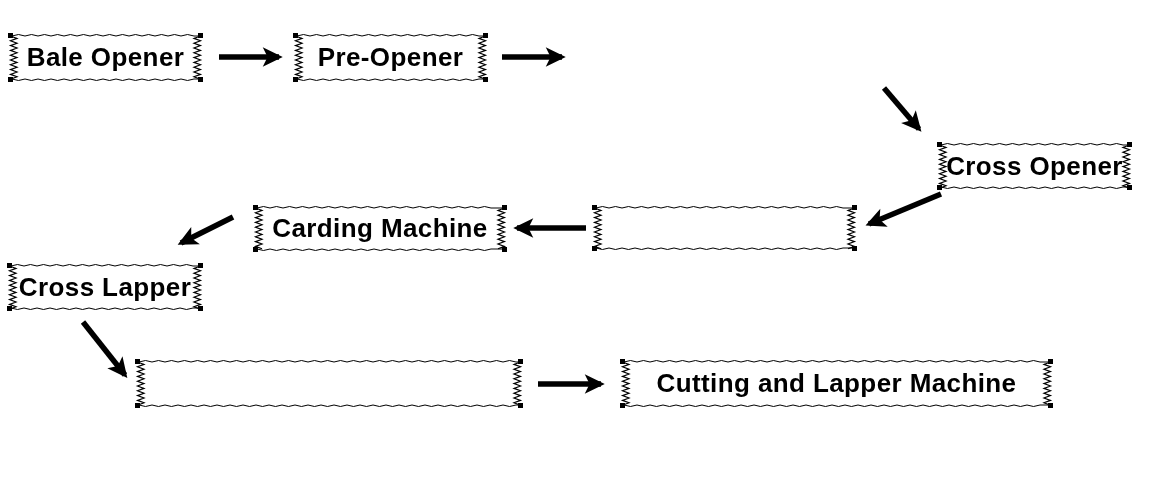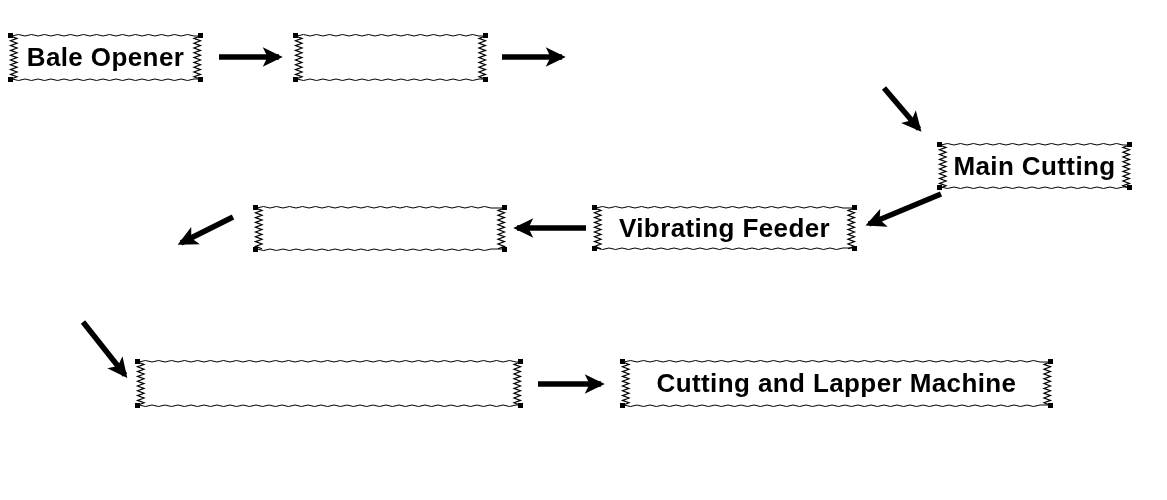--- a/index.html
+++ b/index.html
@@ -66,74 +66,88 @@
         <path d="M 2.5 3 L 9 5.4 L 2.5 7.8 L 9 10.2 L 2.5 12.6 L 9 15.0 L 2.5 17.4 L 9 19.8 L 2.5 22.2 L 9 24.6 L 2.5 27.0 L 9 29.4 L 2.5 31.8 L 9 34.2 L 2.5 36.6 L 9 39.0 L 2.5 41.4 L 9 43.8 L 2.5 46.2" fill="none" stroke="#000" stroke-width="1.2"></path>
         <path d="M 192.5 3 L 186 5.4 L 192.5 7.8 L 186 10.2 L 192.5 12.6 L 186 15.0 L 192.5 17.4 L 186 19.8 L 192.5 22.2 L 186 24.6 L 192.5 27.0 L 186 29.4 L 192.5 31.8 L 186 34.2 L 192.5 36.6 L 186 39.0 L 192.5 41.4 L 186 43.8 L 192.5 46.2" fill="none" stroke="#000" stroke-width="1.2"></path>
         <rect x="0" y="0" width="5" height="5" fill="#000"></rect>
         <rect x="190" y="0" width="5" height="5" fill="#000"></rect>
         <rect x="0" y="44" width="5" height="5" fill="#000"></rect>
         <rect x="190" y="44" width="5" height="5" fill="#000"></rect>
       </svg>
     </div>
 
   <div class="node" style="left:293px; top:33px;  width:195px; height:49px;">
+    <span class="label">Pre-Opener</span>
   <svg class="deco" width="195" height="49" viewBox="0 0 195 49">
         <path d="M 4 3 q 6.5 -3 13 0 q 6.5 -3 13 0 q 6.5 -3 13 0 q 6.5 -3 13 0 q 6.5 -3 13 0 q 6.5 -3 13 0 q 6.5 -3 13 0 q 6.5 -3 13 0 q 6.5 -3 13 0 q 6.5 -3 13 0 q 6.5 -3 13 0 q 6.5 -3 13 0 q 6.5 -3 13 0 q 6.5 -3 13 0 L 191 3" fill="none" stroke="#000" stroke-width="1"></path>
         <path d="M 4 46 q 6.5 3 13 0 q 6.5 3 13 0 q 6.5 3 13 0 q 6.5 3 13 0 q 6.5 3 13 0 q 6.5 3 13 0 q 6.5 3 13 0 q 6.5 3 13 0 q 6.5 3 13 0 q 6.5 3 13 0 q 6.5 3 13 0 q 6.5 3 13 0 q 6.5 3 13 0 q 6.5 3 13 0 L 191 46" fill="none" stroke="#000" stroke-width="1"></path>
         <path d="M 2.5 3 L 9 5.4 L 2.5 7.8 L 9 10.2 L 2.5 12.6 L 9 15.0 L 2.5 17.4 L 9 19.8 L 2.5 22.2 L 9 24.6 L 2.5 27.0 L 9 29.4 L 2.5 31.8 L 9 34.2 L 2.5 36.6 L 9 39.0 L 2.5 41.4 L 9 43.8 L 2.5 46.2" fill="none" stroke="#000" stroke-width="1.2"></path>
         <path d="M 192.5 3 L 186 5.4 L 192.5 7.8 L 186 10.2 L 192.5 12.6 L 186 15.0 L 192.5 17.4 L 186 19.8 L 192.5 22.2 L 186 24.6 L 192.5 27.0 L 186 29.4 L 192.5 31.8 L 186 34.2 L 192.5 36.6 L 186 39.0 L 192.5 41.4 L 186 43.8 L 192.5 46.2" fill="none" stroke="#000" stroke-width="1.2"></path>
         <rect x="0" y="0" width="5" height="5" fill="#000"></rect>
         <rect x="190" y="0" width="5" height="5" fill="#000"></rect>
         <rect x="0" y="44" width="5" height="5" fill="#000"></rect>
         <rect x="190" y="44" width="5" height="5" fill="#000"></rect>
       </svg>
     </div>
 
 
   <div class="node" style="left:937px; top:142px; width:195px; height:48px;">
-    <span class="label">Main Cutting</span>
+    <span class="label">Cross Opener</span>
   <svg class="deco" width="195" height="48" viewBox="0 0 195 48">
         <path d="M 4 3 q 6.5 -3 13 0 q 6.5 -3 13 0 q 6.5 -3 13 0 q 6.5 -3 13 0 q 6.5 -3 13 0 q 6.5 -3 13 0 q 6.5 -3 13 0 q 6.5 -3 13 0 q 6.5 -3 13 0 q 6.5 -3 13 0 q 6.5 -3 13 0 q 6.5 -3 13 0 q 6.5 -3 13 0 q 6.5 -3 13 0 L 191 3" fill="none" stroke="#000" stroke-width="1"></path>
         <path d="M 4 45 q 6.5 3 13 0 q 6.5 3 13 0 q 6.5 3 13 0 q 6.5 3 13 0 q 6.5 3 13 0 q 6.5 3 13 0 q 6.5 3 13 0 q 6.5 3 13 0 q 6.5 3 13 0 q 6.5 3 13 0 q 6.5 3 13 0 q 6.5 3 13 0 q 6.5 3 13 0 q 6.5 3 13 0 L 191 45" fill="none" stroke="#000" stroke-width="1"></path>
         <path d="M 2.5 3 L 9 5.4 L 2.5 7.8 L 9 10.2 L 2.5 12.6 L 9 15.0 L 2.5 17.4 L 9 19.8 L 2.5 22.2 L 9 24.6 L 2.5 27.0 L 9 29.4 L 2.5 31.8 L 9 34.2 L 2.5 36.6 L 9 39.0 L 2.5 41.4 L 9 43.8 L 2.5 46.2" fill="none" stroke="#000" stroke-width="1.2"></path>
         <path d="M 192.5 3 L 186 5.4 L 192.5 7.8 L 186 10.2 L 192.5 12.6 L 186 15.0 L 192.5 17.4 L 186 19.8 L 192.5 22.2 L 186 24.6 L 192.5 27.0 L 186 29.4 L 192.5 31.8 L 186 34.2 L 192.5 36.6 L 186 39.0 L 192.5 41.4 L 186 43.8 L 192.5 46.2" fill="none" stroke="#000" stroke-width="1.2"></path>
         <rect x="0" y="0" width="5" height="5" fill="#000"></rect>
         <rect x="190" y="0" width="5" height="5" fill="#000"></rect>
         <rect x="0" y="43" width="5" height="5" fill="#000"></rect>
         <rect x="190" y="43" width="5" height="5" fill="#000"></rect>
       </svg>
     </div>
 
   <div class="node" style="left:592px; top:205px; width:265px; height:46px;">
-    <span class="label">Vibrating Feeder</span>
   <svg class="deco" width="265" height="46" viewBox="0 0 265 46">
         <path d="M 4 3 q 6.5 -3 13 0 q 6.5 -3 13 0 q 6.5 -3 13 0 q 6.5 -3 13 0 q 6.5 -3 13 0 q 6.5 -3 13 0 q 6.5 -3 13 0 q 6.5 -3 13 0 q 6.5 -3 13 0 q 6.5 -3 13 0 q 6.5 -3 13 0 q 6.5 -3 13 0 q 6.5 -3 13 0 q 6.5 -3 13 0 q 6.5 -3 13 0 q 6.5 -3 13 0 q 6.5 -3 13 0 q 6.5 -3 13 0 q 6.5 -3 13 0 L 261 3" fill="none" stroke="#000" stroke-width="1"></path>
         <path d="M 4 43 q 6.5 3 13 0 q 6.5 3 13 0 q 6.5 3 13 0 q 6.5 3 13 0 q 6.5 3 13 0 q 6.5 3 13 0 q 6.5 3 13 0 q 6.5 3 13 0 q 6.5 3 13 0 q 6.5 3 13 0 q 6.5 3 13 0 q 6.5 3 13 0 q 6.5 3 13 0 q 6.5 3 13 0 q 6.5 3 13 0 q 6.5 3 13 0 q 6.5 3 13 0 q 6.5 3 13 0 q 6.5 3 13 0 L 261 43" fill="none" stroke="#000" stroke-width="1"></path>
         <path d="M 2.5 3 L 9 5.4 L 2.5 7.8 L 9 10.2 L 2.5 12.6 L 9 15.0 L 2.5 17.4 L 9 19.8 L 2.5 22.2 L 9 24.6 L 2.5 27.0 L 9 29.4 L 2.5 31.8 L 9 34.2 L 2.5 36.6 L 9 39.0 L 2.5 41.4 L 9 43.8" fill="none" stroke="#000" stroke-width="1.2"></path>
         <path d="M 262.5 3 L 256 5.4 L 262.5 7.8 L 256 10.2 L 262.5 12.6 L 256 15.0 L 262.5 17.4 L 256 19.8 L 262.5 22.2 L 256 24.6 L 262.5 27.0 L 256 29.4 L 262.5 31.8 L 256 34.2 L 262.5 36.6 L 256 39.0 L 262.5 41.4 L 256 43.8" fill="none" stroke="#000" stroke-width="1.2"></path>
         <rect x="0" y="0" width="5" height="5" fill="#000"></rect>
         <rect x="260" y="0" width="5" height="5" fill="#000"></rect>
         <rect x="0" y="41" width="5" height="5" fill="#000"></rect>
         <rect x="260" y="41" width="5" height="5" fill="#000"></rect>
       </svg>
     </div>
 
   <div class="node" style="left:253px; top:205px; width:254px; height:47px;">
+    <span class="label">Carding Machine</span>
   <svg class="deco" width="254" height="47" viewBox="0 0 254 47">
         <path d="M 4 3 q 6.5 -3 13 0 q 6.5 -3 13 0 q 6.5 -3 13 0 q 6.5 -3 13 0 q 6.5 -3 13 0 q 6.5 -3 13 0 q 6.5 -3 13 0 q 6.5 -3 13 0 q 6.5 -3 13 0 q 6.5 -3 13 0 q 6.5 -3 13 0 q 6.5 -3 13 0 q 6.5 -3 13 0 q 6.5 -3 13 0 q 6.5 -3 13 0 q 6.5 -3 13 0 q 6.5 -3 13 0 q 6.5 -3 13 0 L 250 3" fill="none" stroke="#000" stroke-width="1"></path>
         <path d="M 4 44 q 6.5 3 13 0 q 6.5 3 13 0 q 6.5 3 13 0 q 6.5 3 13 0 q 6.5 3 13 0 q 6.5 3 13 0 q 6.5 3 13 0 q 6.5 3 13 0 q 6.5 3 13 0 q 6.5 3 13 0 q 6.5 3 13 0 q 6.5 3 13 0 q 6.5 3 13 0 q 6.5 3 13 0 q 6.5 3 13 0 q 6.5 3 13 0 q 6.5 3 13 0 q 6.5 3 13 0 L 250 44" fill="none" stroke="#000" stroke-width="1"></path>
         <path d="M 2.5 3 L 9 5.4 L 2.5 7.8 L 9 10.2 L 2.5 12.6 L 9 15.0 L 2.5 17.4 L 9 19.8 L 2.5 22.2 L 9 24.6 L 2.5 27.0 L 9 29.4 L 2.5 31.8 L 9 34.2 L 2.5 36.6 L 9 39.0 L 2.5 41.4 L 9 43.8" fill="none" stroke="#000" stroke-width="1.2"></path>
         <path d="M 251.5 3 L 245 5.4 L 251.5 7.8 L 245 10.2 L 251.5 12.6 L 245 15.0 L 251.5 17.4 L 245 19.8 L 251.5 22.2 L 245 24.6 L 251.5 27.0 L 245 29.4 L 251.5 31.8 L 245 34.2 L 251.5 36.6 L 245 39.0 L 251.5 41.4 L 245 43.8" fill="none" stroke="#000" stroke-width="1.2"></path>
         <rect x="0" y="0" width="5" height="5" fill="#000"></rect>
         <rect x="249" y="0" width="5" height="5" fill="#000"></rect>
         <rect x="0" y="42" width="5" height="5" fill="#000"></rect>
         <rect x="249" y="42" width="5" height="5" fill="#000"></rect>
       </svg>
     </div>
 
+  <div class="node" style="left:7px;   top:263px; width:196px; height:48px;">
+    <span class="label">Cross Lapper</span>
+  <svg class="deco" width="196" height="48" viewBox="0 0 196 48">
+        <path d="M 4 3 q 6.5 -3 13 0 q 6.5 -3 13 0 q 6.5 -3 13 0 q 6.5 -3 13 0 q 6.5 -3 13 0 q 6.5 -3 13 0 q 6.5 -3 13 0 q 6.5 -3 13 0 q 6.5 -3 13 0 q 6.5 -3 13 0 q 6.5 -3 13 0 q 6.5 -3 13 0 q 6.5 -3 13 0 q 6.5 -3 13 0 L 192 3" fill="none" stroke="#000" stroke-width="1"></path>
+        <path d="M 4 45 q 6.5 3 13 0 q 6.5 3 13 0 q 6.5 3 13 0 q 6.5 3 13 0 q 6.5 3 13 0 q 6.5 3 13 0 q 6.5 3 13 0 q 6.5 3 13 0 q 6.5 3 13 0 q 6.5 3 13 0 q 6.5 3 13 0 q 6.5 3 13 0 q 6.5 3 13 0 q 6.5 3 13 0 L 192 45" fill="none" stroke="#000" stroke-width="1"></path>
+        <path d="M 2.5 3 L 9 5.4 L 2.5 7.8 L 9 10.2 L 2.5 12.6 L 9 15.0 L 2.5 17.4 L 9 19.8 L 2.5 22.2 L 9 24.6 L 2.5 27.0 L 9 29.4 L 2.5 31.8 L 9 34.2 L 2.5 36.6 L 9 39.0 L 2.5 41.4 L 9 43.8 L 2.5 46.2" fill="none" stroke="#000" stroke-width="1.2"></path>
+        <path d="M 193.5 3 L 187 5.4 L 193.5 7.8 L 187 10.2 L 193.5 12.6 L 187 15.0 L 193.5 17.4 L 187 19.8 L 193.5 22.2 L 187 24.6 L 193.5 27.0 L 187 29.4 L 193.5 31.8 L 187 34.2 L 193.5 36.6 L 187 39.0 L 193.5 41.4 L 187 43.8 L 193.5 46.2" fill="none" stroke="#000" stroke-width="1.2"></path>
+        <rect x="0" y="0" width="5" height="5" fill="#000"></rect>
+        <rect x="191" y="0" width="5" height="5" fill="#000"></rect>
+        <rect x="0" y="43" width="5" height="5" fill="#000"></rect>
+        <rect x="191" y="43" width="5" height="5" fill="#000"></rect>
+      </svg>
+    </div>
 
   <div class="node" style="left:135px; top:359px; width:388px; height:49px;">
   <svg class="deco" width="388" height="49" viewBox="0 0 388 49">
         <path d="M 4 3 q 6.5 -3 13 0 q 6.5 -3 13 0 q 6.5 -3 13 0 q 6.5 -3 13 0 q 6.5 -3 13 0 q 6.5 -3 13 0 q 6.5 -3 13 0 q 6.5 -3 13 0 q 6.5 -3 13 0 q 6.5 -3 13 0 q 6.5 -3 13 0 q 6.5 -3 13 0 q 6.5 -3 13 0 q 6.5 -3 13 0 q 6.5 -3 13 0 q 6.5 -3 13 0 q 6.5 -3 13 0 q 6.5 -3 13 0 q 6.5 -3 13 0 q 6.5 -3 13 0 q 6.5 -3 13 0 q 6.5 -3 13 0 q 6.5 -3 13 0 q 6.5 -3 13 0 q 6.5 -3 13 0 q 6.5 -3 13 0 q 6.5 -3 13 0 q 6.5 -3 13 0 q 6.5 -3 13 0 L 384 3" fill="none" stroke="#000" stroke-width="1"></path>
         <path d="M 4 46 q 6.5 3 13 0 q 6.5 3 13 0 q 6.5 3 13 0 q 6.5 3 13 0 q 6.5 3 13 0 q 6.5 3 13 0 q 6.5 3 13 0 q 6.5 3 13 0 q 6.5 3 13 0 q 6.5 3 13 0 q 6.5 3 13 0 q 6.5 3 13 0 q 6.5 3 13 0 q 6.5 3 13 0 q 6.5 3 13 0 q 6.5 3 13 0 q 6.5 3 13 0 q 6.5 3 13 0 q 6.5 3 13 0 q 6.5 3 13 0 q 6.5 3 13 0 q 6.5 3 13 0 q 6.5 3 13 0 q 6.5 3 13 0 q 6.5 3 13 0 q 6.5 3 13 0 q 6.5 3 13 0 q 6.5 3 13 0 q 6.5 3 13 0 L 384 46" fill="none" stroke="#000" stroke-width="1"></path>
         <path d="M 2.5 3 L 9 5.4 L 2.5 7.8 L 9 10.2 L 2.5 12.6 L 9 15.0 L 2.5 17.4 L 9 19.8 L 2.5 22.2 L 9 24.6 L 2.5 27.0 L 9 29.4 L 2.5 31.8 L 9 34.2 L 2.5 36.6 L 9 39.0 L 2.5 41.4 L 9 43.8 L 2.5 46.2" fill="none" stroke="#000" stroke-width="1.2"></path>
         <path d="M 385.5 3 L 379 5.4 L 385.5 7.8 L 379 10.2 L 385.5 12.6 L 379 15.0 L 385.5 17.4 L 379 19.8 L 385.5 22.2 L 379 24.6 L 385.5 27.0 L 379 29.4 L 385.5 31.8 L 379 34.2 L 385.5 36.6 L 379 39.0 L 385.5 41.4 L 379 43.8 L 385.5 46.2" fill="none" stroke="#000" stroke-width="1.2"></path>
         <rect x="0" y="0" width="5" height="5" fill="#000"></rect>
         <rect x="383" y="0" width="5" height="5" fill="#000"></rect>
         <rect x="0" y="44" width="5" height="5" fill="#000"></rect>

